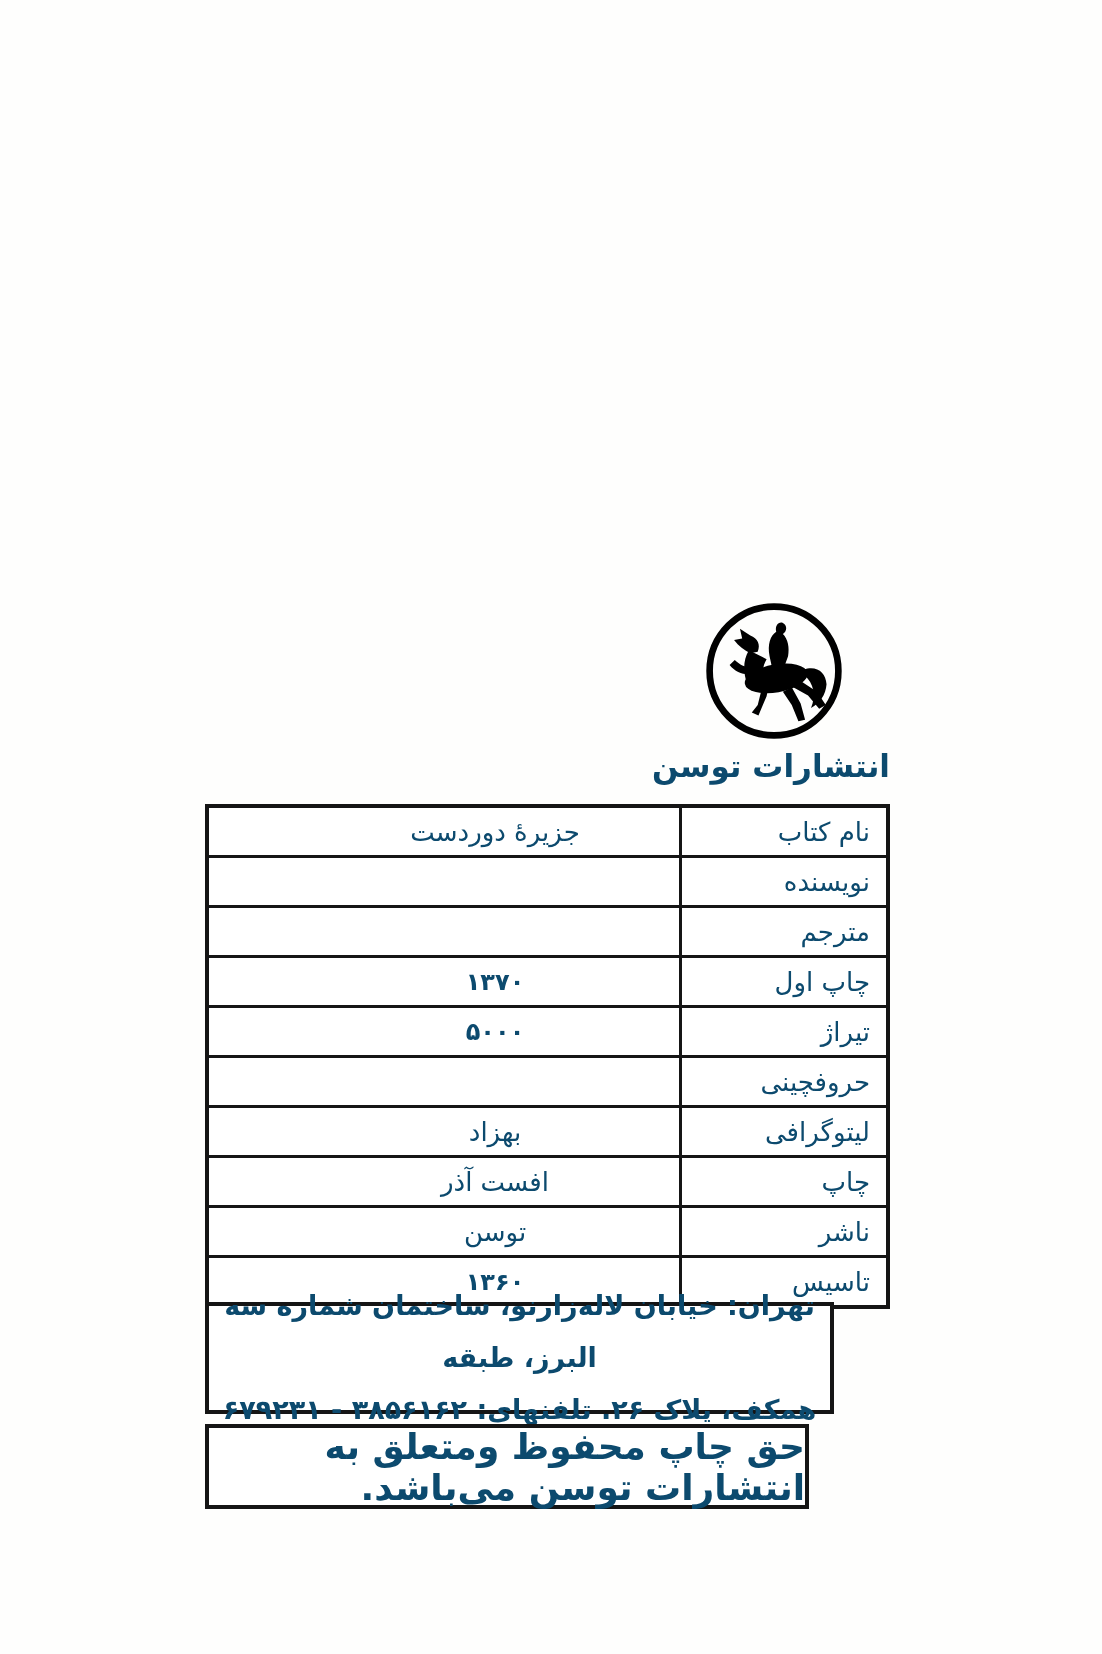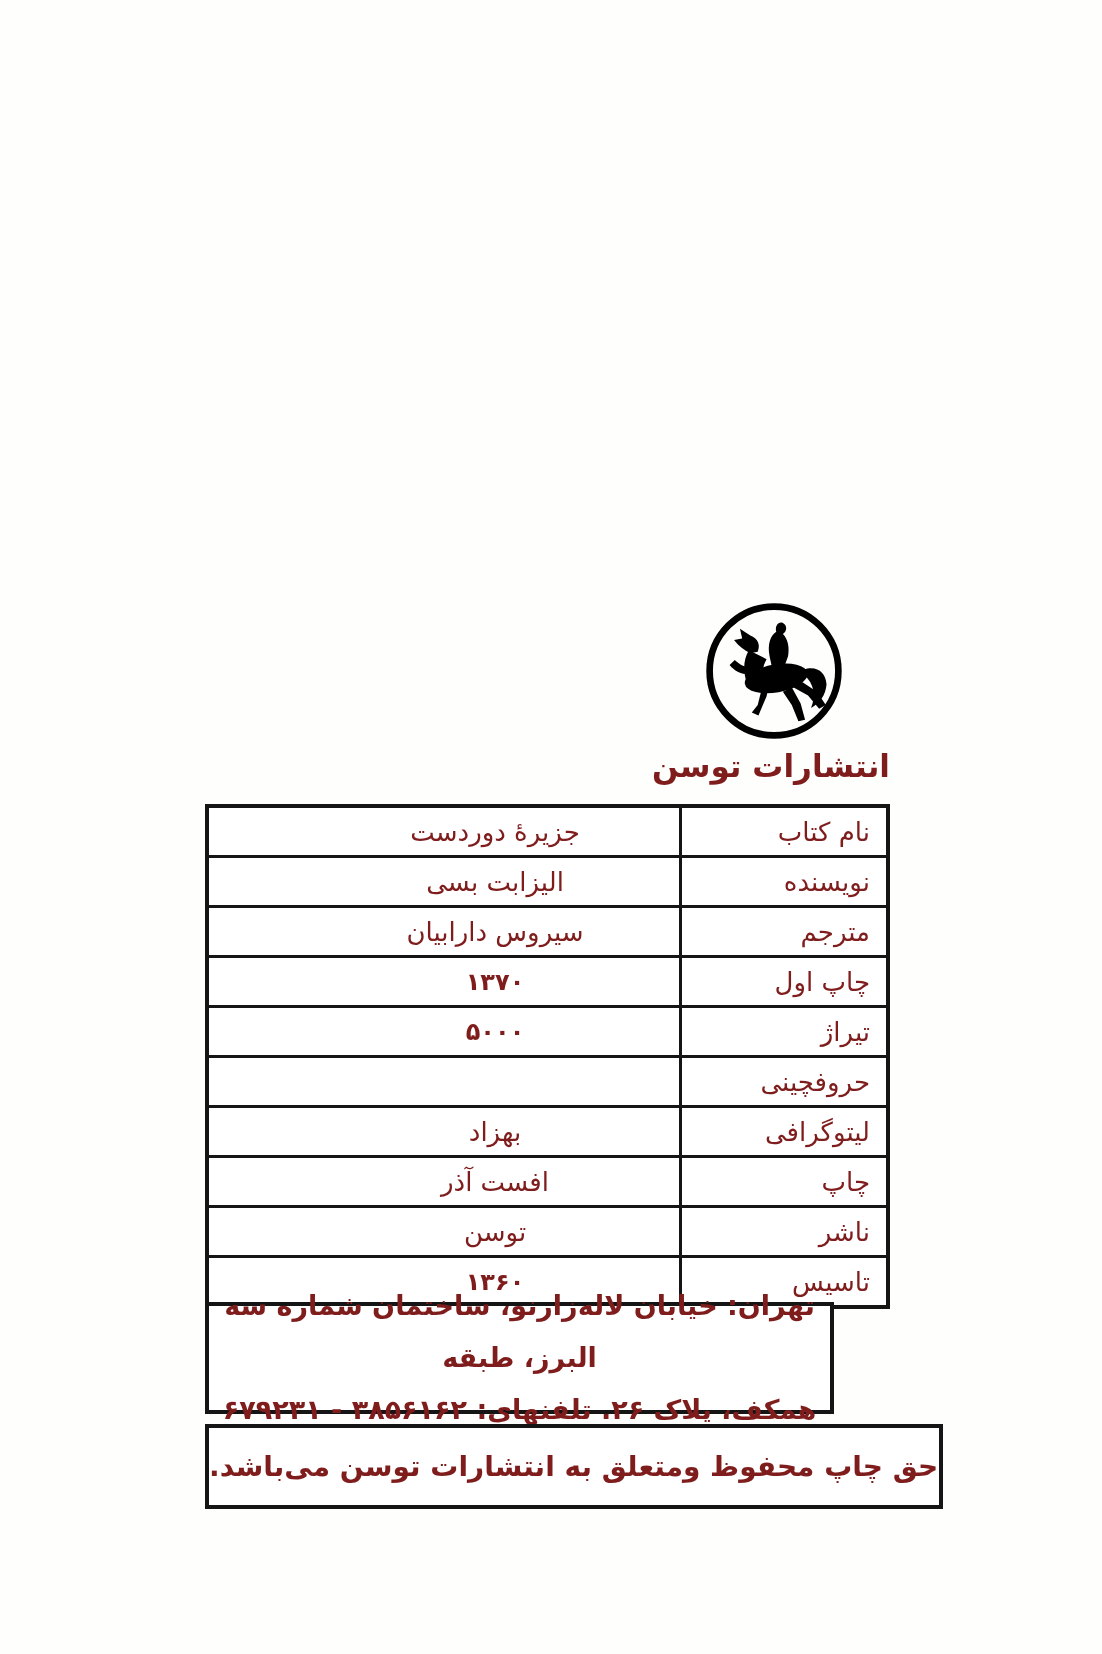--- a/index.html
+++ b/index.html
@@ -1,21 +1,21 @@
 <!DOCTYPE html>
 <html lang="fa"><head>
 <meta charset="utf-8">
 <style>
   html,body{margin:0;padding:0;background:#e8e8e4;}
   .page{
     position:relative;
     width:1102px;height:1654px;
     background:#fefefd;
     font-family:"DejaVu Sans", sans-serif;
-    color:#7f1d1d;
+    color:#0c4a6e;
     overflow:hidden;
   }
   
   .logo{
     position:absolute;left:700px;top:596px;
     width:148px;height:150px;
   }
   .logo svg{width:100%;height:100%;}
   .pub-name{
     position:absolute;top:748px;right:212px;
@@ -63,26 +63,26 @@
     direction:rtl;
     display:flex;flex-direction:column;justify-content:center;
     text-align:center;
     font-weight:bold;font-size:27px;
     line-height:52px;
     background:#fff;
   }
   
   .copyright-box{
     position:absolute;left:205px;top:1424px;
-    width:738px;height:85px;
+    width:604px;height:85px;
     border:4px solid #151515;
     box-sizing:border-box;
     direction:rtl;
     display:flex;align-items:center;justify-content:flex-end;
-    font-weight:bold;font-size:28px;
+    font-weight:bold;font-size:36px;
     background:#fff;
   }
 </style>
 </head>
 <body>
 
 <div class="page">
 
   <div class="logo">
     <svg viewBox="0 0 200 200" aria-hidden="true">
@@ -104,25 +104,23 @@
 
   <div class="pub-name">انتشارات توسن</div>
 
   <div class="info-table">
     <div class="trow">
       <div class="cell label">نام کتاب</div>
       <div class="cell value">جزیرهٔ دوردست</div>
     </div>
     <div class="trow">
       <div class="cell label">نویسنده</div>
-      <div class="cell value">الیزابت بسی</div>
     </div>
     <div class="trow">
       <div class="cell label">مترجم</div>
-      <div class="cell value">سیروس دارابیان</div>
     </div>
     <div class="trow">
       <div class="cell label">چاپ اول</div>
       <div class="cell value strong num">۱۳۷۰</div>
     </div>
     <div class="trow">
       <div class="cell label">تیراژ</div>
       <div class="cell value strong num">۵۰۰۰</div>
     </div>
     <div class="trow">

